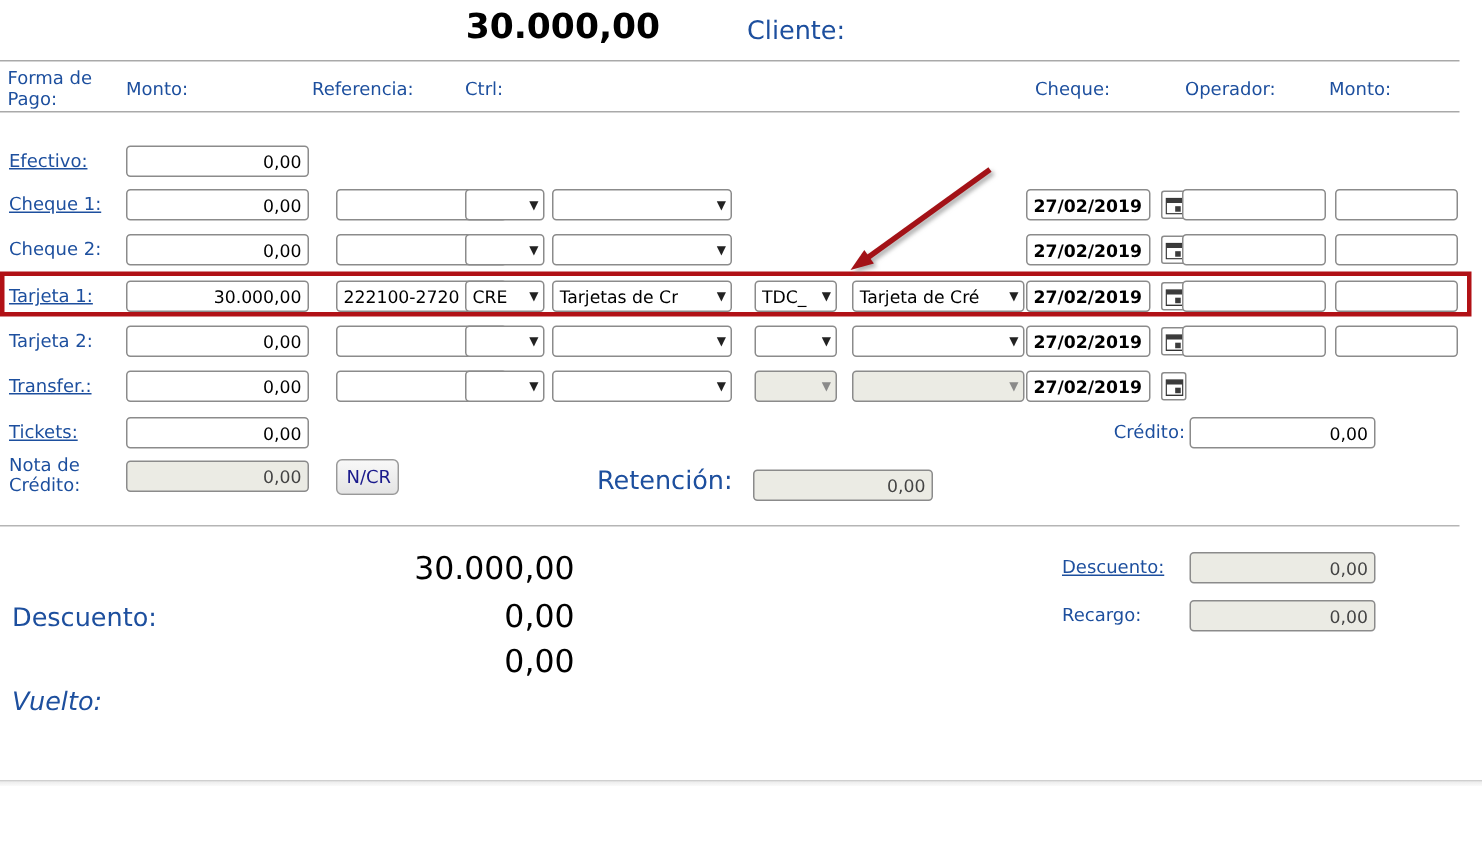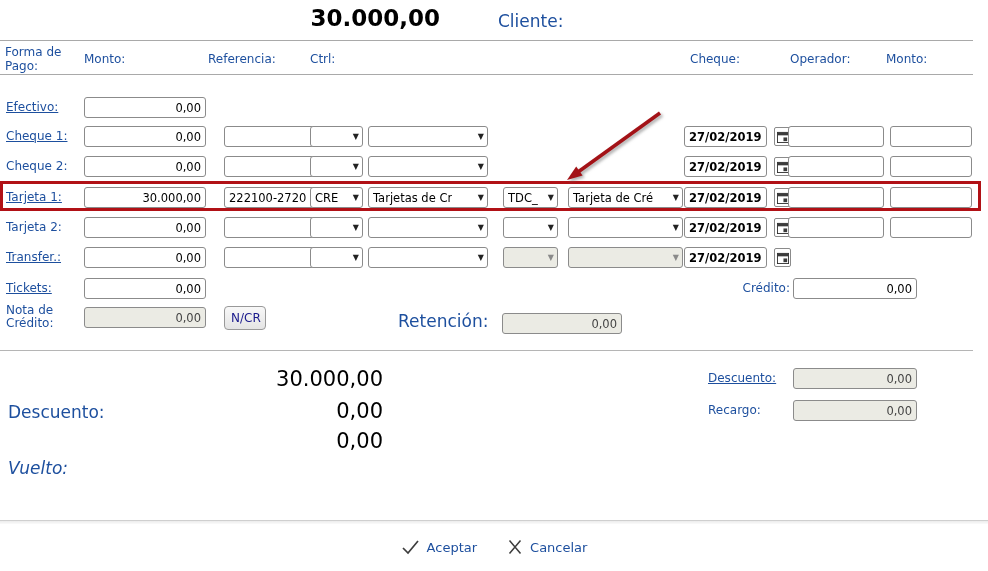--- a/index.html
+++ b/index.html
@@ -264,28 +264,14 @@
   <div class="bigval" style="left:180px;top:399px;width:203px;">0,00</div>
   <div class="sumlbl" style="left:8px;top:458px;font-style:italic;">Vuelto:</div>
   <div class="bigval" style="left:180px;top:429px;width:203px;">0,00</div>
 
   <div class="lbl link" style="left:708px;top:371px;">Descuento:</div>
   <input class="inp num" readonly="" style="left: 793px; top: 368px; width: 124px;" value="0,00">
   <div class="lbl" style="left:708px;top:403px;">Recargo:</div>
   <input class="inp num" readonly="" style="left: 793px; top: 400px; width: 124px;" value="0,00">
 
   <div class="bottom-div"></div>
-  <div class="actions">
-    <button class="actbtn">
-      <svg width="19" height="16" viewBox="0 0 19 16">
-          <path d="M2 9 L7 14 L17 2" fill="none" stroke="#3d3d3d" stroke-width="1.7"></path>
-        </svg>
-      <span>Aceptar</span>
-    </button>
-    <button class="actbtn">
-      <svg width="16" height="16" viewBox="0 0 16 16">
-          <path d="M2.5 1.5 L13.5 14.5 M13.5 1.5 L2.5 14.5" fill="none" stroke="#3d3d3d" stroke-width="1.5"></path>
-        </svg>
-      <span>Cancelar</span>
-    </button>
-  </div>
 
 </div>
 
 </body></html>

